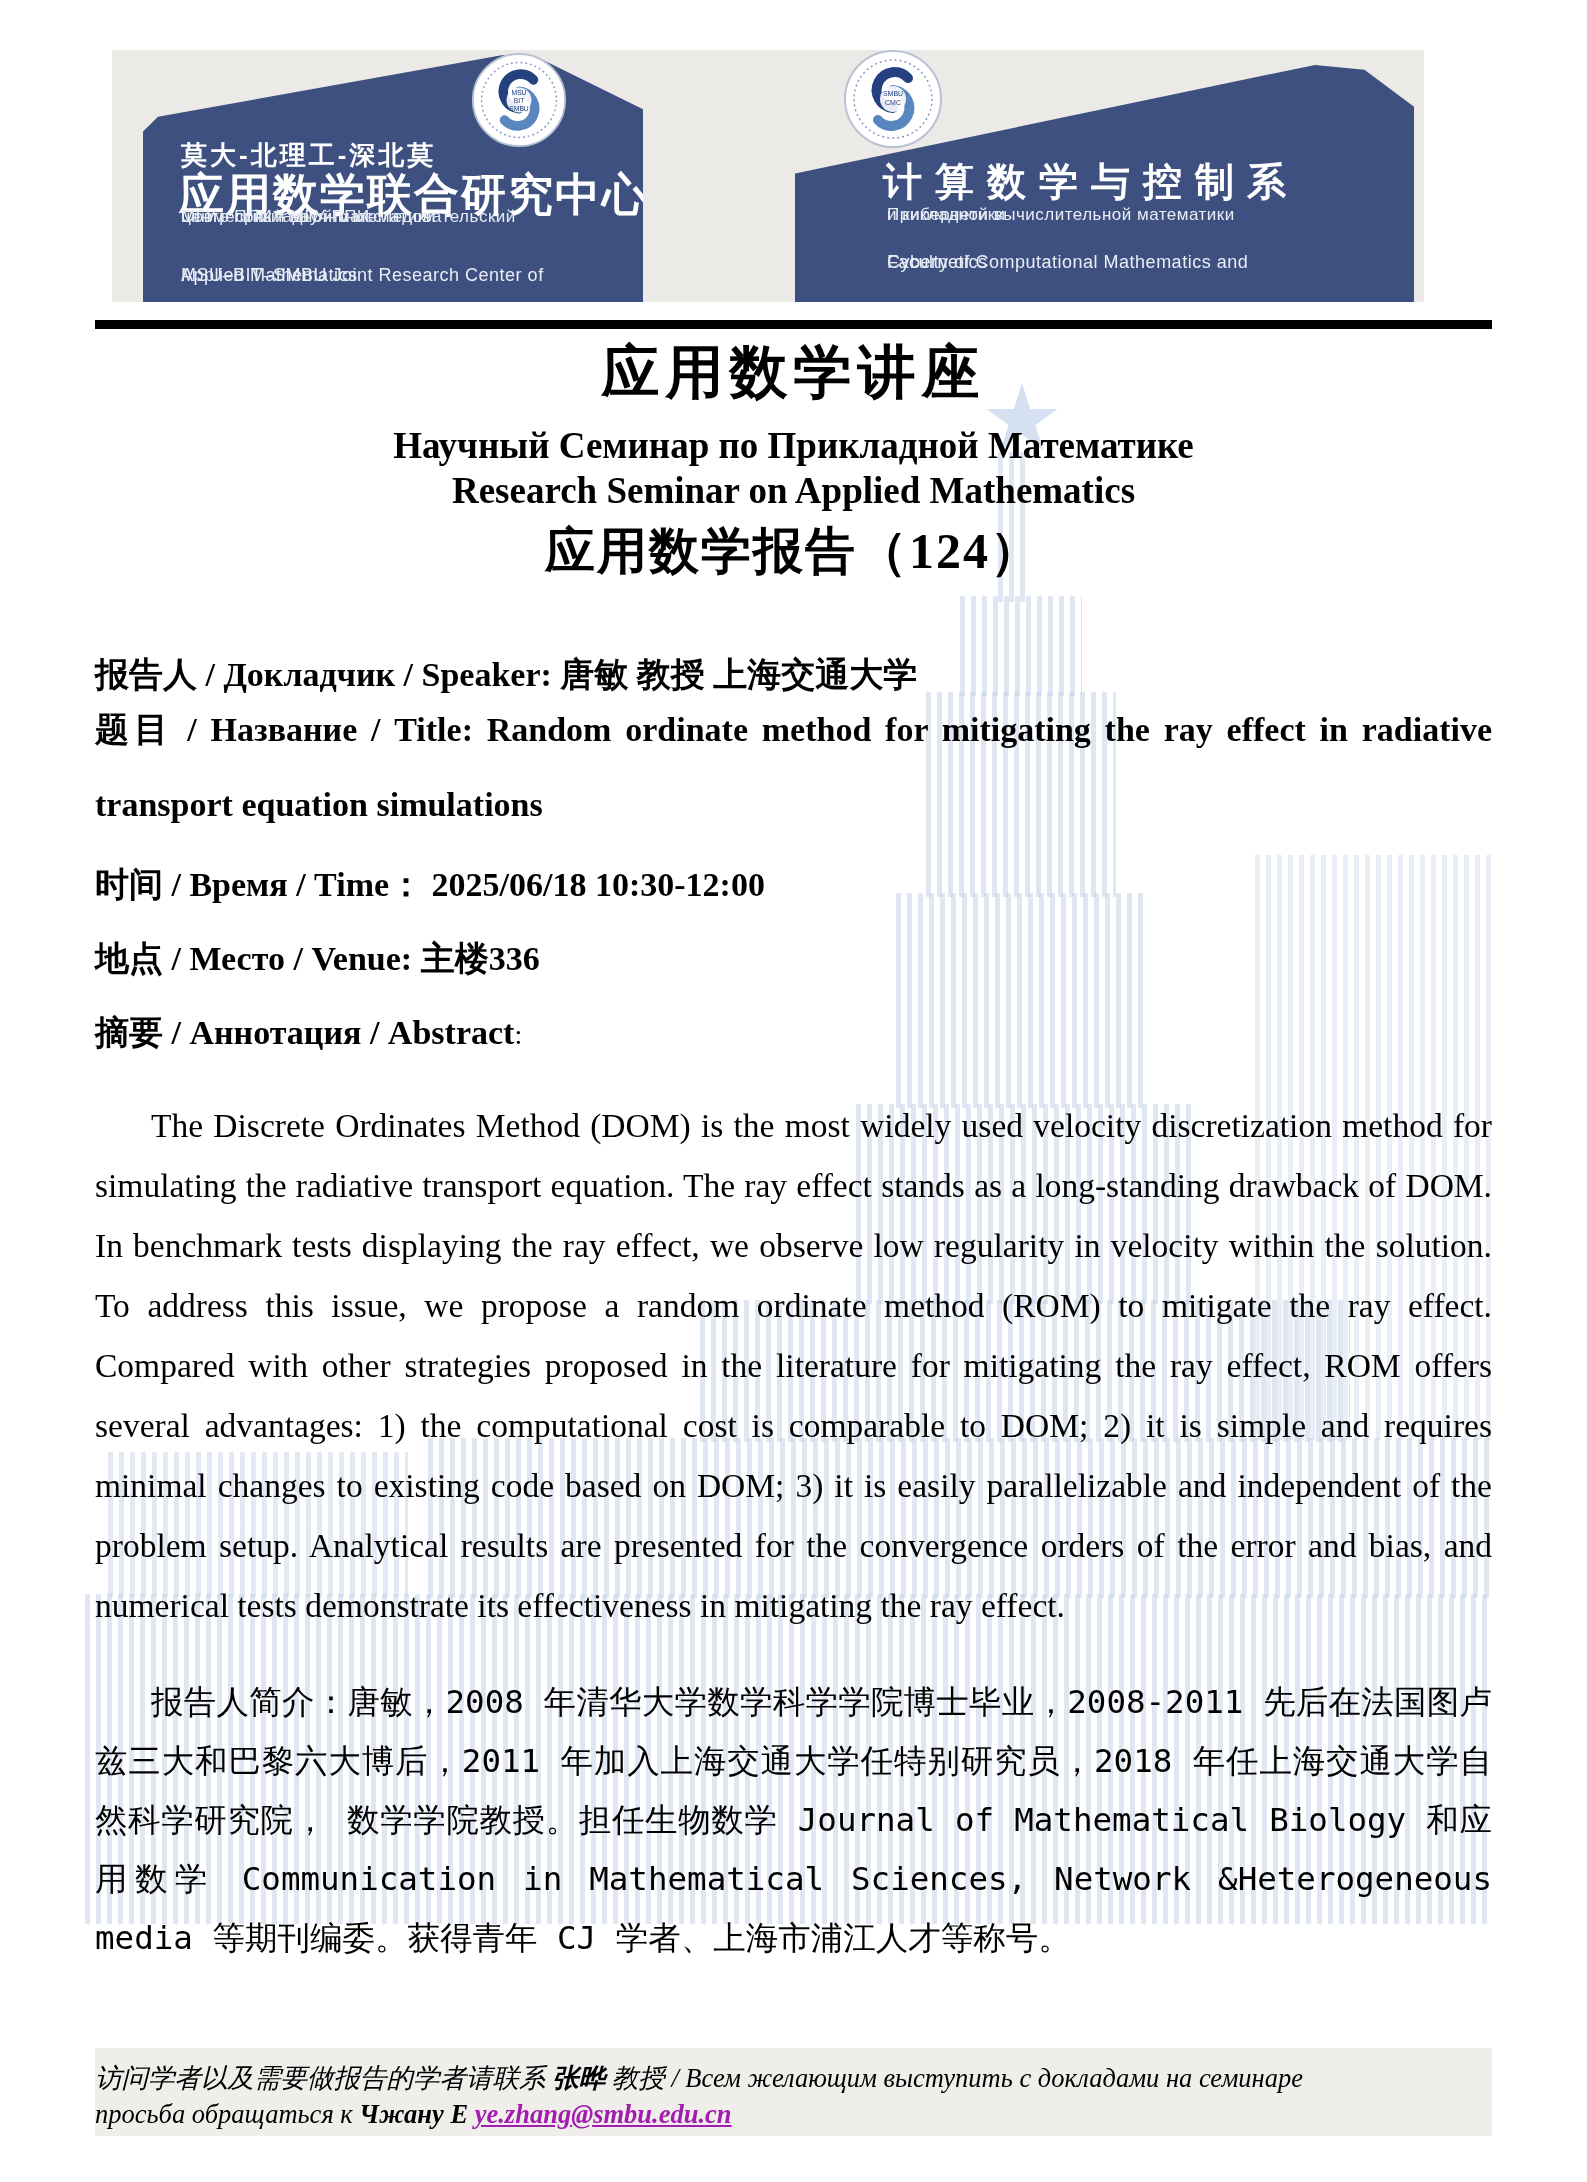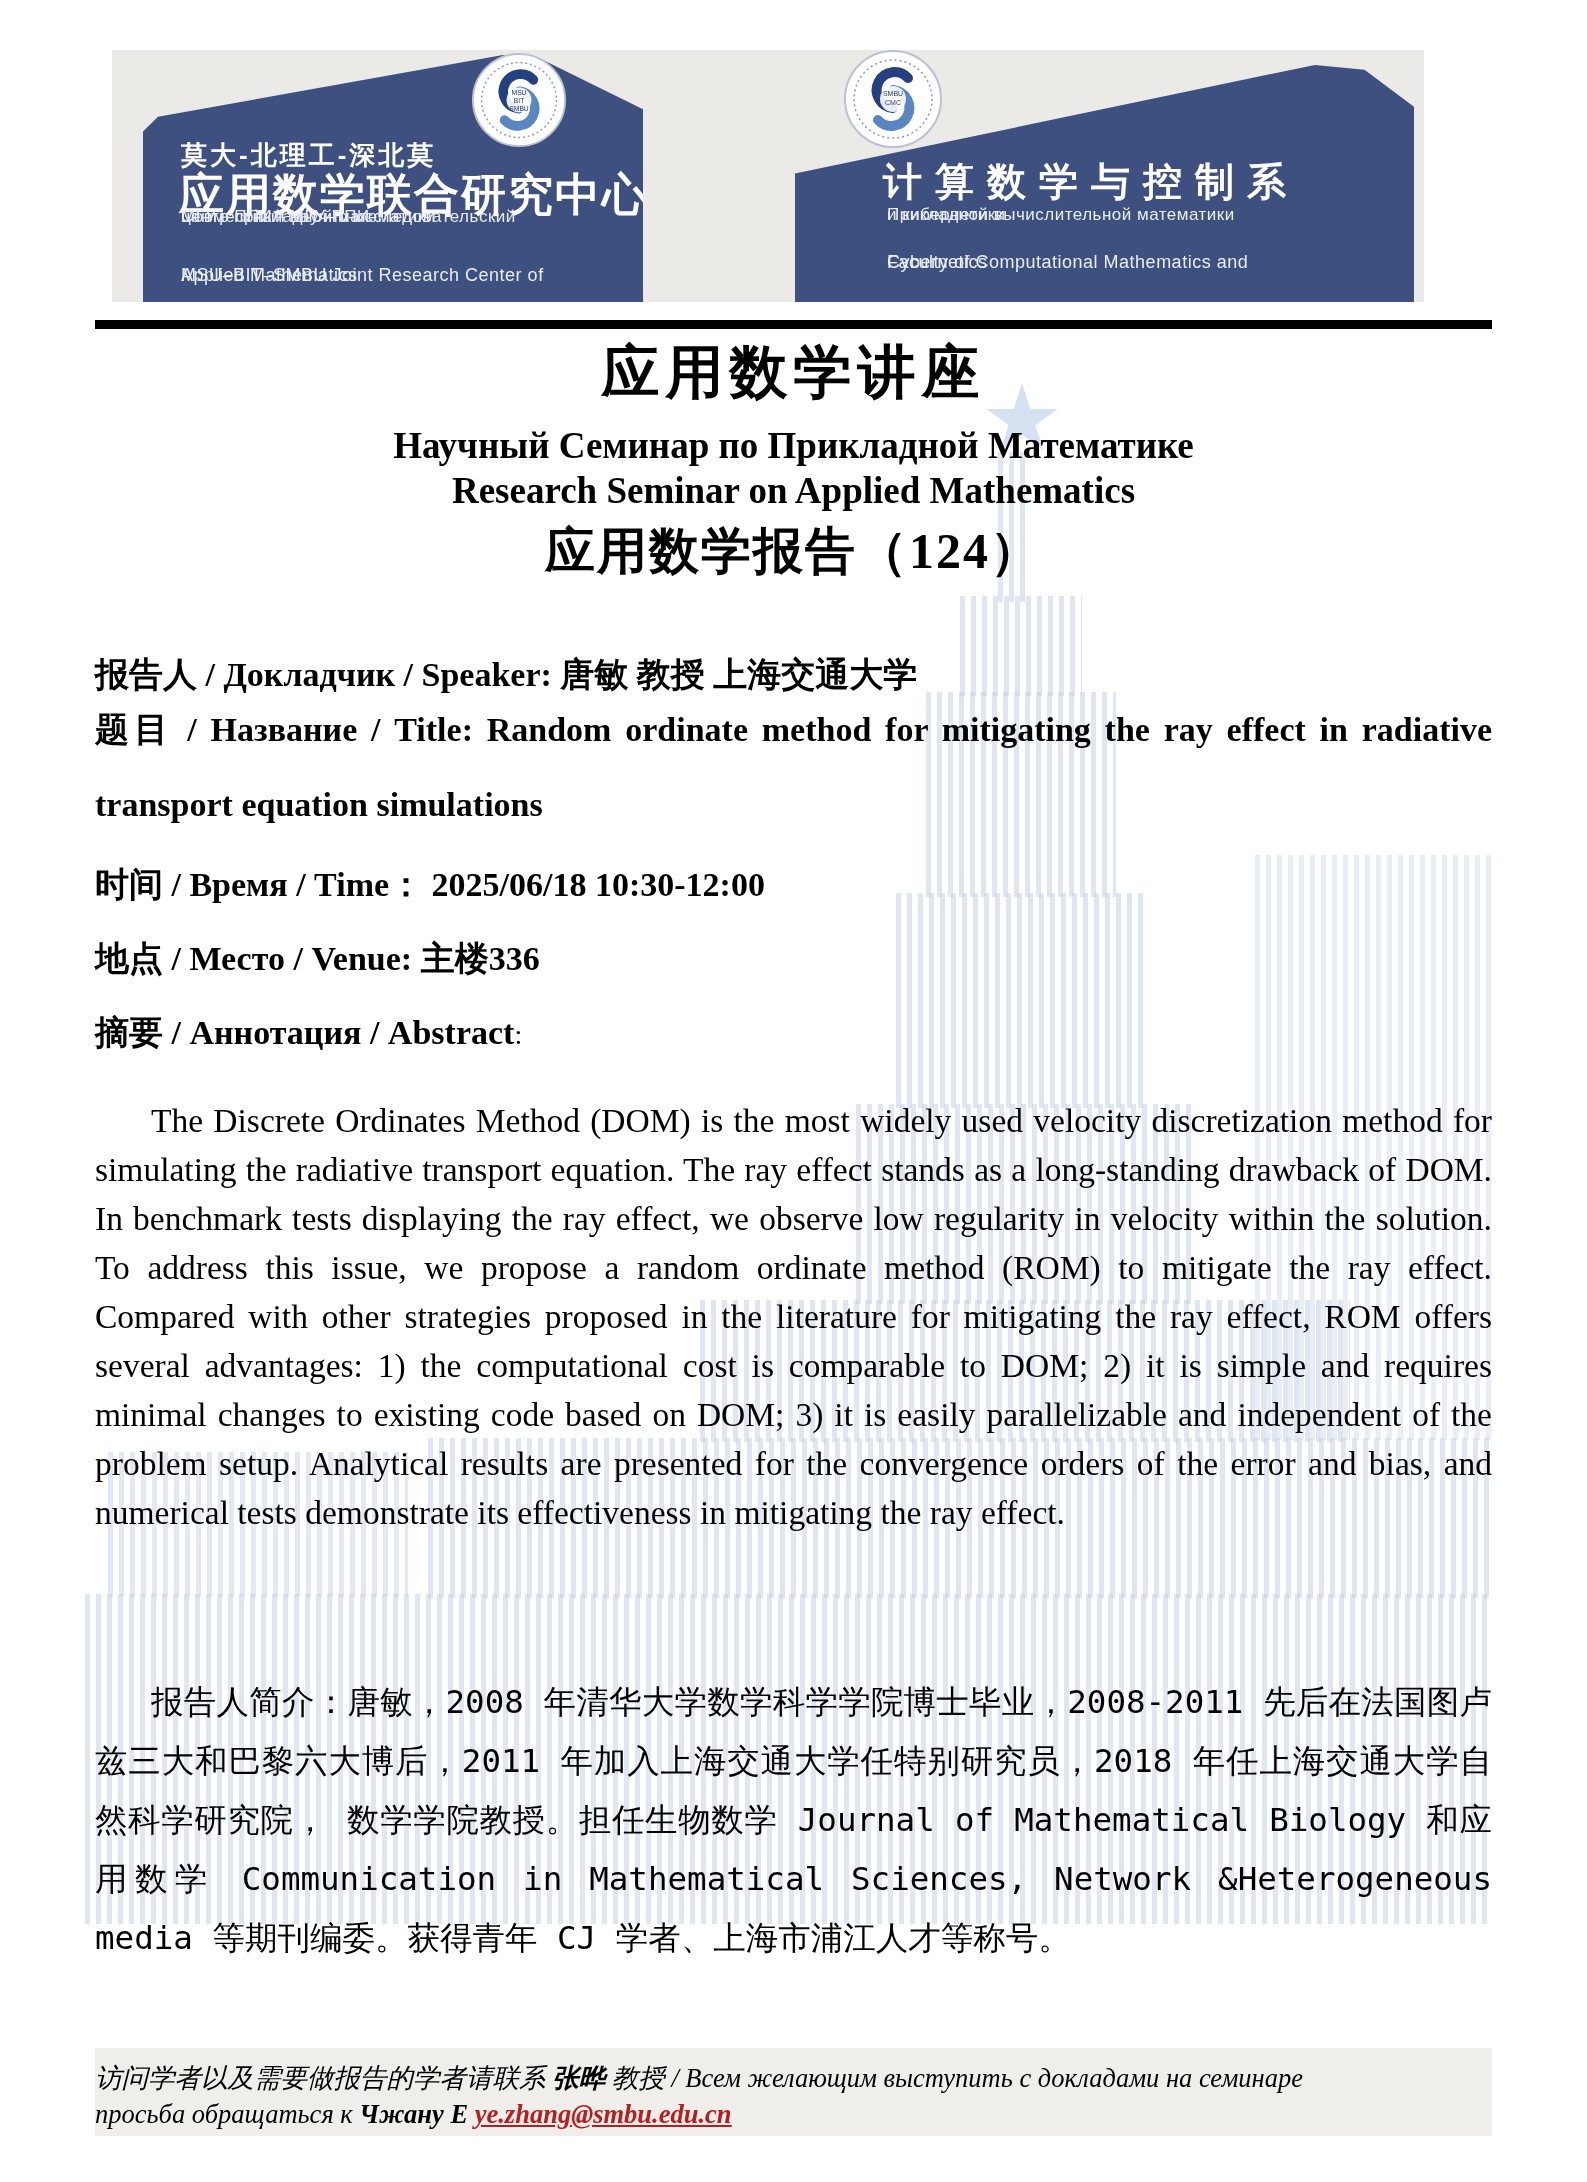--- a/index.html
+++ b/index.html
@@ -39,31 +39,31 @@
   
   .detail{position:absolute;left:95px;width:1397px;z-index:2;font-size:34px;font-weight:bold;}
   .d-speaker{top:652px;}
   .d-title{top:692px;line-height:75px;text-align:justify;}
   .d-time{top:862px;}
   .d-venue{top:936px;}
   .d-abstract{top:1010px;}
   .colon-small{font-weight:normal;font-size:28px;}
   
   .abstract{position:absolute;left:95px;top:1062px;width:1397px;z-index:2;
-            font-size:33.5px;line-height:49px;text-align:justify;text-indent:56px;}
+            font-size:33.5px;line-height:60px;text-align:justify;text-indent:56px;}
   
   .bio{position:absolute;left:95px;top:1640px;width:1397px;z-index:2;
        font-family:"DejaVu Sans Mono","Liberation Mono",monospace;
        font-size:32.5px;line-height:59px;text-align:justify;text-indent:56px;}
   .bio .bio-label{font-weight:normal;}
   
   .footer{position:absolute;left:95px;top:2048px;width:1397px;height:88px;background:#efeeeb;z-index:2;
           font-style:italic;font-size:26.5px;line-height:36px;padding-top:12px;box-sizing:border-box;}
   .footer .bold{font-weight:bold;}
-  .email-link{color:#b91c1c;font-weight:bold;text-decoration:underline;cursor:pointer;}
+  .email-link{color:#a21caf;font-weight:bold;text-decoration:underline;cursor:pointer;}
 </style>
 </head>
 <body>
 
 <div id="page">
 
   <div id="watermark">
     <div class="wm-star" style="left:985px;top:383px;width:74px;height:74px;"></div>
     <div class="wm" style="left:998px;top:452px;width:30px;height:150px;"></div>
     <div class="wm" style="left:960px;top:596px;width:122px;height:100px;"></div>

